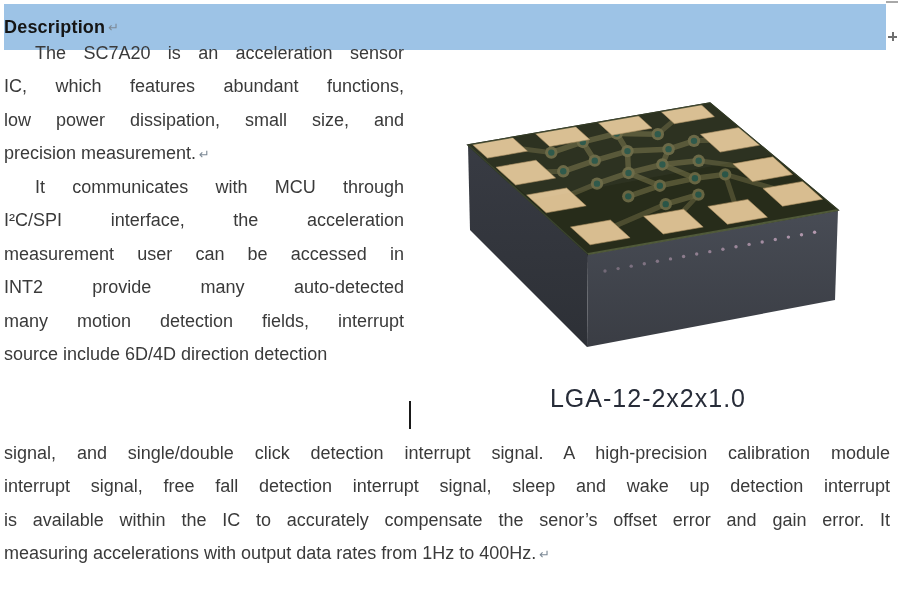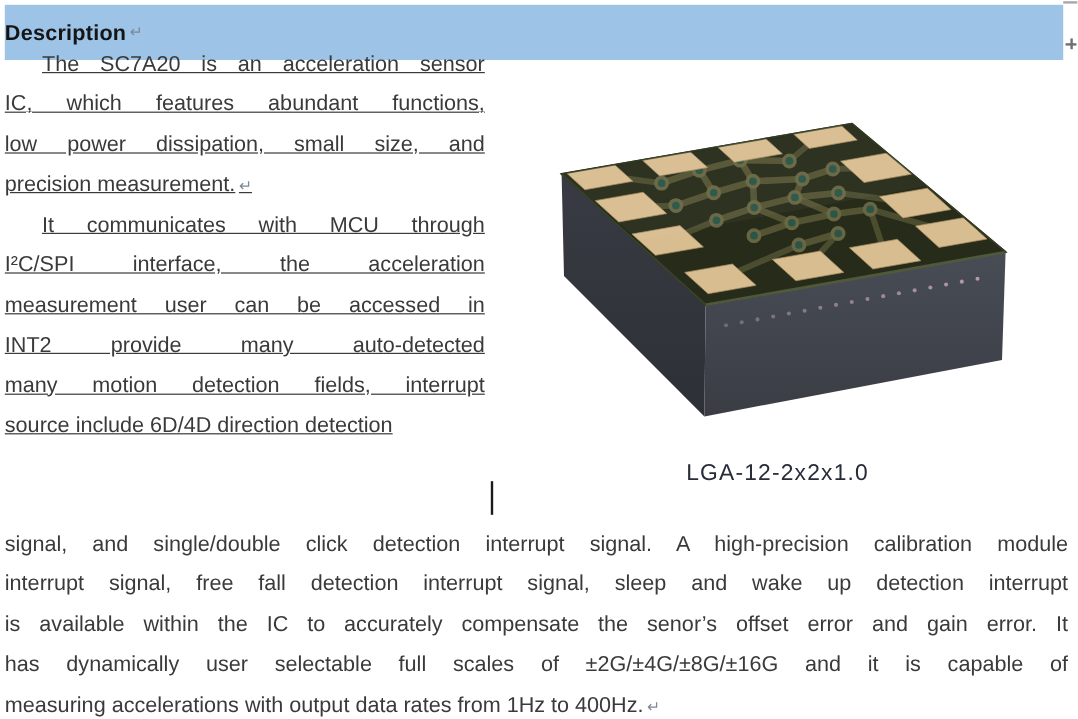--- a/index.html
+++ b/index.html
@@ -8,35 +8,35 @@
     font-family:"Liberation Sans","DejaVu Sans",sans-serif;color:#3a3a3a;
   }
   
   .header-bar{
     position:absolute;left:4px;top:4px;width:882px;height:46px;
     background:#9dc3e6;display:flex;align-items:center;padding-left:0;box-sizing:border-box;
   }
   .header-title{font-size:18px;font-weight:bold;color:#151515;letter-spacing:.2px;}
   .pmark{color:#7d8a96;font-size:13px;margin-left:3px;font-weight:normal;}
   
-  .left-col{position:absolute;left:4px;top:37px;width:400px;text-decoration:underline;}
+  .left-col{position:absolute;left:4px;top:37px;width:400px;}
   .bottom-par{position:absolute;left:4px;top:437px;width:886px;}
   .tline{
     height:33.45px;line-height:33.45px;font-size:18px;
     text-align:justify;text-align-last:justify;white-space:normal;
   }
   .tline.lastline{text-align-last:left;}
   .tline.indent{text-indent:31px;}
   
   .caret{position:absolute;left:409px;top:401px;width:2px;height:28px;background:#1a1a1a;}
   
   .figure{position:absolute;left:452px;top:100px;width:392px;height:250px;}
   .caption{
     position:absolute;left:452px;top:384px;width:392px;text-align:center;
-    font-size:19px;color:#272c38;letter-spacing:1px;
+    font-size:25px;color:#272c38;letter-spacing:1px;
   }
   
   .corner-line{position:absolute;left:886px;top:1px;width:12px;height:2px;background:#a8a8a8;}
   .corner-cross{position:absolute;left:888px;top:32px;width:9px;height:9px;}
   .corner-cross .h{position:absolute;left:0;top:3.5px;width:9px;height:2px;background:#6f6f6f;}
   .corner-cross .v{position:absolute;left:3.5px;top:0;width:2px;height:9px;background:#6f6f6f;}
 </style>
 </head>
 <body>
 
@@ -191,21 +191,20 @@
       </g>
   </svg>
 </div>
 
 <div class="caption">LGA-12-2x2x1.0</div>
 
 <div class="bottom-par">
   <div class="tline">signal, and single/double click detection interrupt signal. A high-precision calibration module</div>
   <div class="tline">interrupt signal, free fall detection interrupt signal, sleep and wake up detection interrupt</div>
   <div class="tline">is available within the IC to accurately compensate the senor’s offset error and gain error. It</div>
-  <div class="tline">has dynamically user selectable full scales of ±2G/±4G/±8G/±16G and it is capable of</div>
   <div class="tline lastline"><span>measuring accelerations with output data rates from 1Hz to 400Hz.</span><span class="pmark">↵</span></div>
 </div>
 
 <div class="corner-line"></div>
 <div class="corner-cross">
     <div class="h"></div>
     <div class="v"></div>
   </div>
 
 </body></html>

